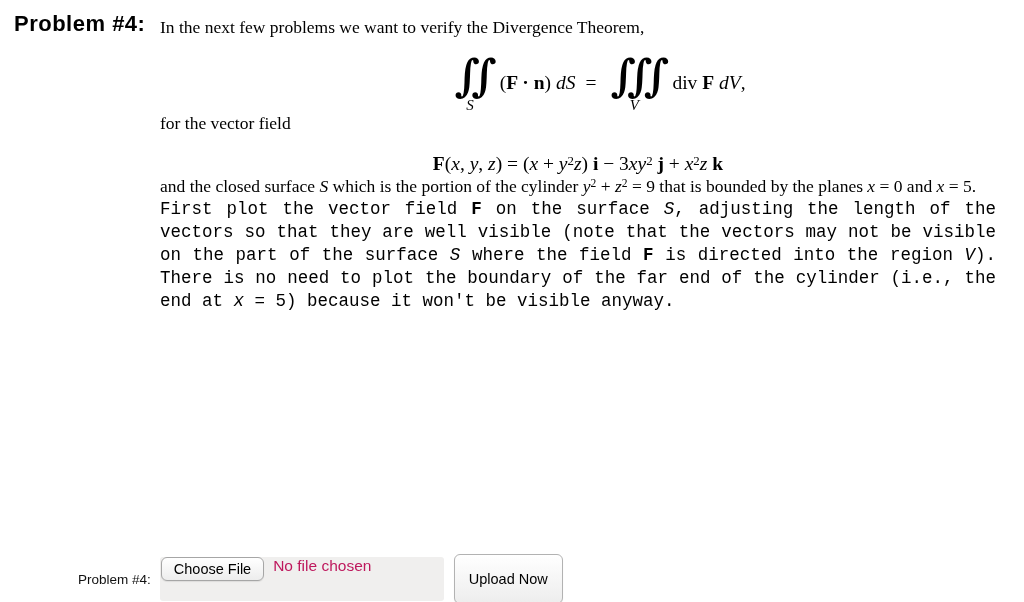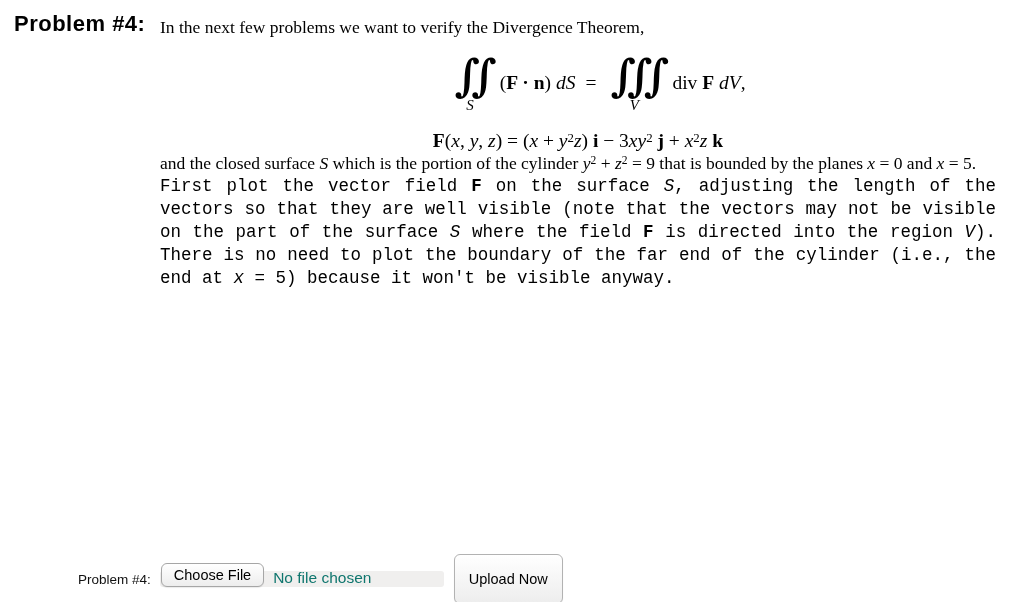--- a/index.html
+++ b/index.html
@@ -55,22 +55,22 @@
   .mathtext { white-space:pre; }
 
   
   .upload-row {
     position:absolute; left:78px; top:554px;
     display:flex; align-items:center;
     font-family:"Liberation Sans", "DejaVu Sans", sans-serif;
   }
   .form-label { font-size:13.5px; color:#111; margin-right:9px; }
   .file-input {
-    display:inline-flex; align-items:flex-end;
-    width:284px; height:16px; background:#f0efee; border-radius:3px;
+    display:inline-flex; align-items:flex-start;
+    width:284px; height:44px; background:#f0efee; border-radius:3px;
   }
   .btn {
     display:inline-block; box-sizing:border-box;
     font-family:"Liberation Sans", "DejaVu Sans", sans-serif;
     font-size:14.5px; color:#000; text-align:center;
     background:linear-gradient(#ffffff, #ededed);
     border:1px solid #a6a6a6; border-radius:6px;
     padding:3px 12px; cursor:pointer;
     box-shadow:0 1px 1px rgba(0,0,0,0.08);
   }
@@ -94,33 +94,34 @@
     </span>
     <span class="mathtext"><span>(</span><span class="seg-vec">F</span><span class="seg-vec"> · </span><span class="seg-vec">n</span><span>) </span><span class="seg-v">dS</span></span>
     <span class="eq">=</span>
     <span class="intgroup">
       <span class="ints">∫∫∫</span>
       <span class="intsub">V</span>
     </span>
     <span class="mathtext"><span>div </span><span class="seg-vec">F</span><span> </span><span class="seg-v">dV</span><span>,</span></span>
   </div>
 
+  <p class="p-forfield">for the vector field</p>
 
   <div class="formula formula2">
     <span class="mathtext"><span class="seg-vec">F</span><span>(</span><span class="seg-v">x</span><span>, </span><span class="seg-v">y</span><span>, </span><span class="seg-v">z</span><span>) = (</span><span class="seg-v">x</span><span> + </span><span class="seg-v">y</span><span class="seg-sup">2</span><span class="seg-v">z</span><span>) </span><span class="seg-vec">i</span><span> − 3</span><span class="seg-v">x</span><span class="seg-v">y</span><span class="seg-sup">2</span><span> </span><span class="seg-vec">j</span><span> + </span><span class="seg-v">x</span><span class="seg-sup">2</span><span class="seg-v">z</span><span> </span><span class="seg-vec">k</span></span>
   </div>
 
   <p class="p-cylinder"><span>and the closed surface </span><span class="seg-v">S</span><span> which is the portion of the cylinder </span><span class="seg-v">y</span><span class="seg-sup">2</span><span> + </span><span class="seg-v">z</span><span class="seg-sup">2</span><span> = 9 that is bounded by the planes </span><span class="seg-v">x</span><span> = 0 and </span><span class="seg-v">x</span><span> = 5.</span></p>
 
   <p class="p-plot"><span>First plot the vector field </span><span class="seg-vec">F</span><span> on the surface </span><span class="seg-v">S</span><span>, adjusting the length of the vectors so that they are well visible (note that the vectors may not be visible on the part of the surface </span><span class="seg-v">S</span><span> where the field </span><span class="seg-vec">F</span><span> is directed into the region </span><span class="seg-v">V</span><span>). There is no need to plot the boundary of the far end of the cylinder (i.e., the end at </span><span class="seg-v">x</span><span> = 5) because it won't be visible anyway.</span></p>
 
 
 
 </div>
 
 <div class="upload-row">
   <span class="form-label">Problem #4:</span>
   <span class="file-input">
     <span class="btn choose-btn">Choose File</span>
-    <span class="no-file" style="color: #0f766e;">No file chosen</span>
+    <span class="no-file" style="color: #be185d;">No file chosen</span>
   </span>
   <span class="btn upload-btn">Upload Now</span>
 </div>
 
 </body></html>

